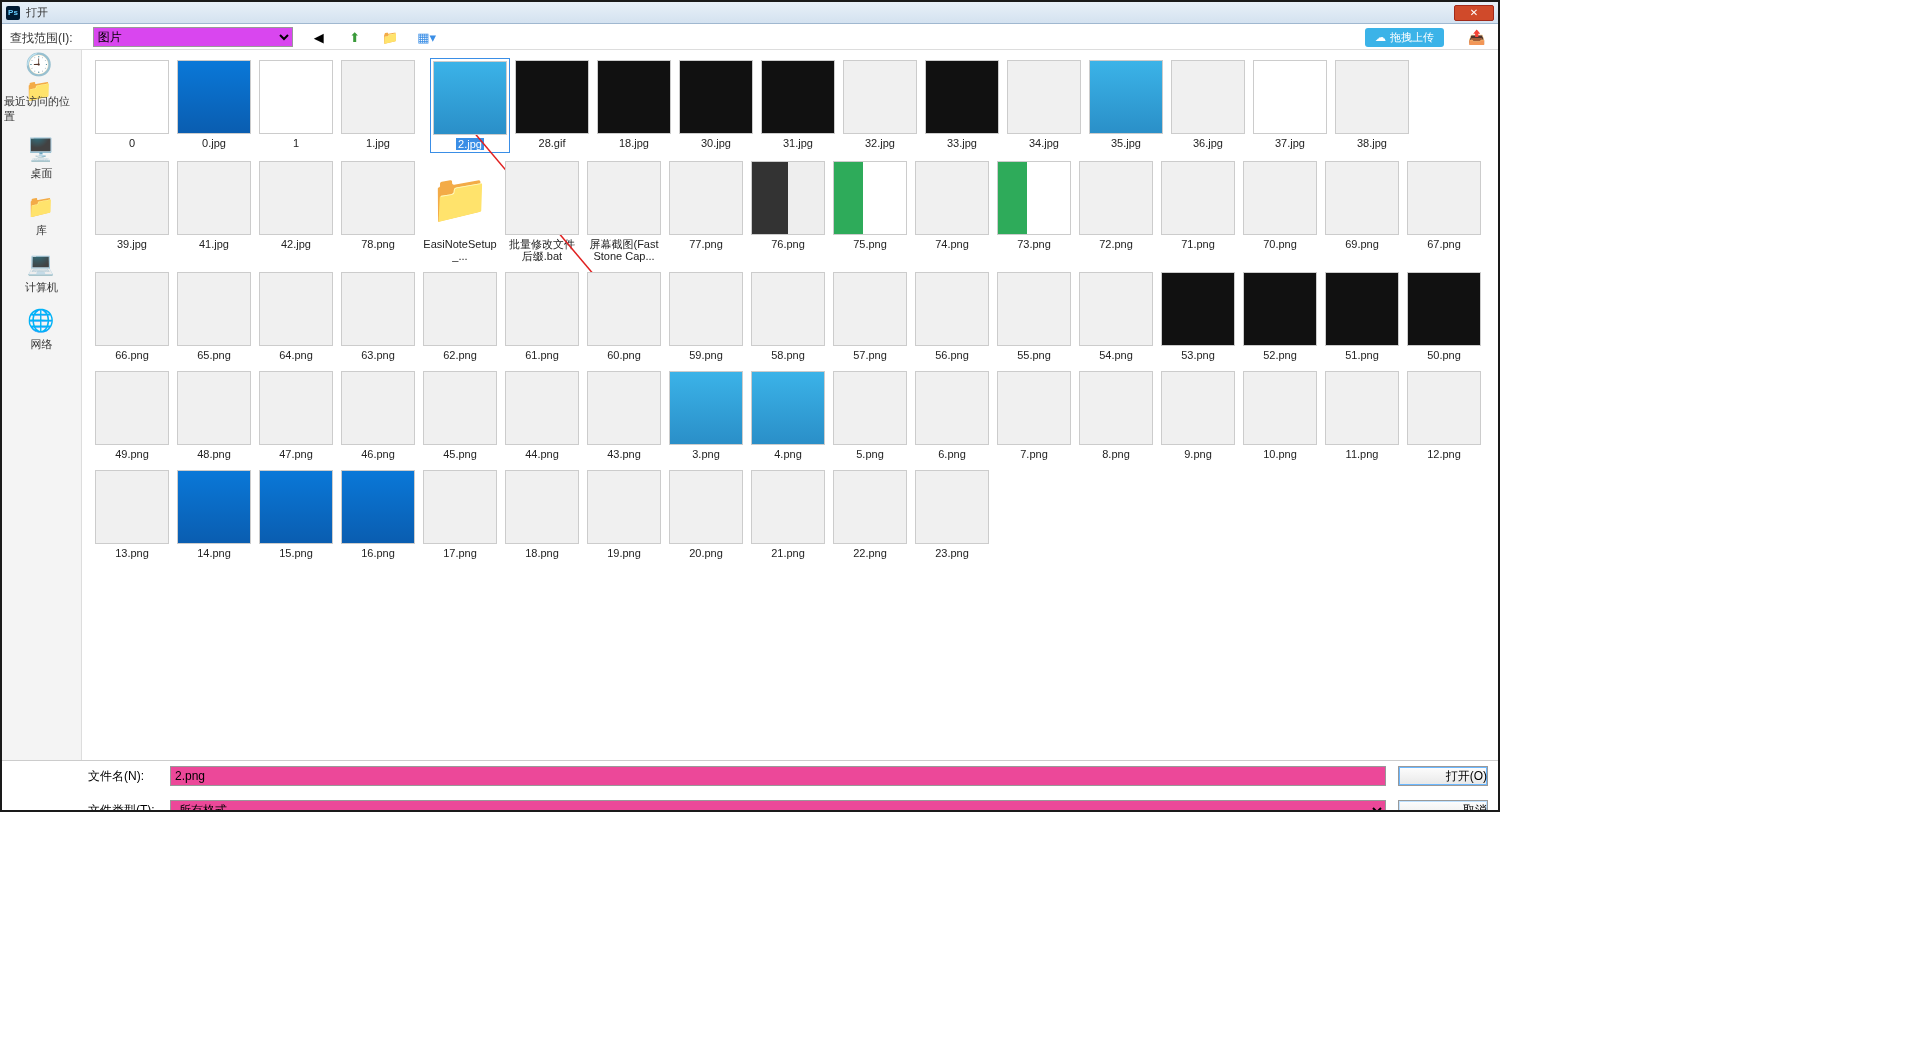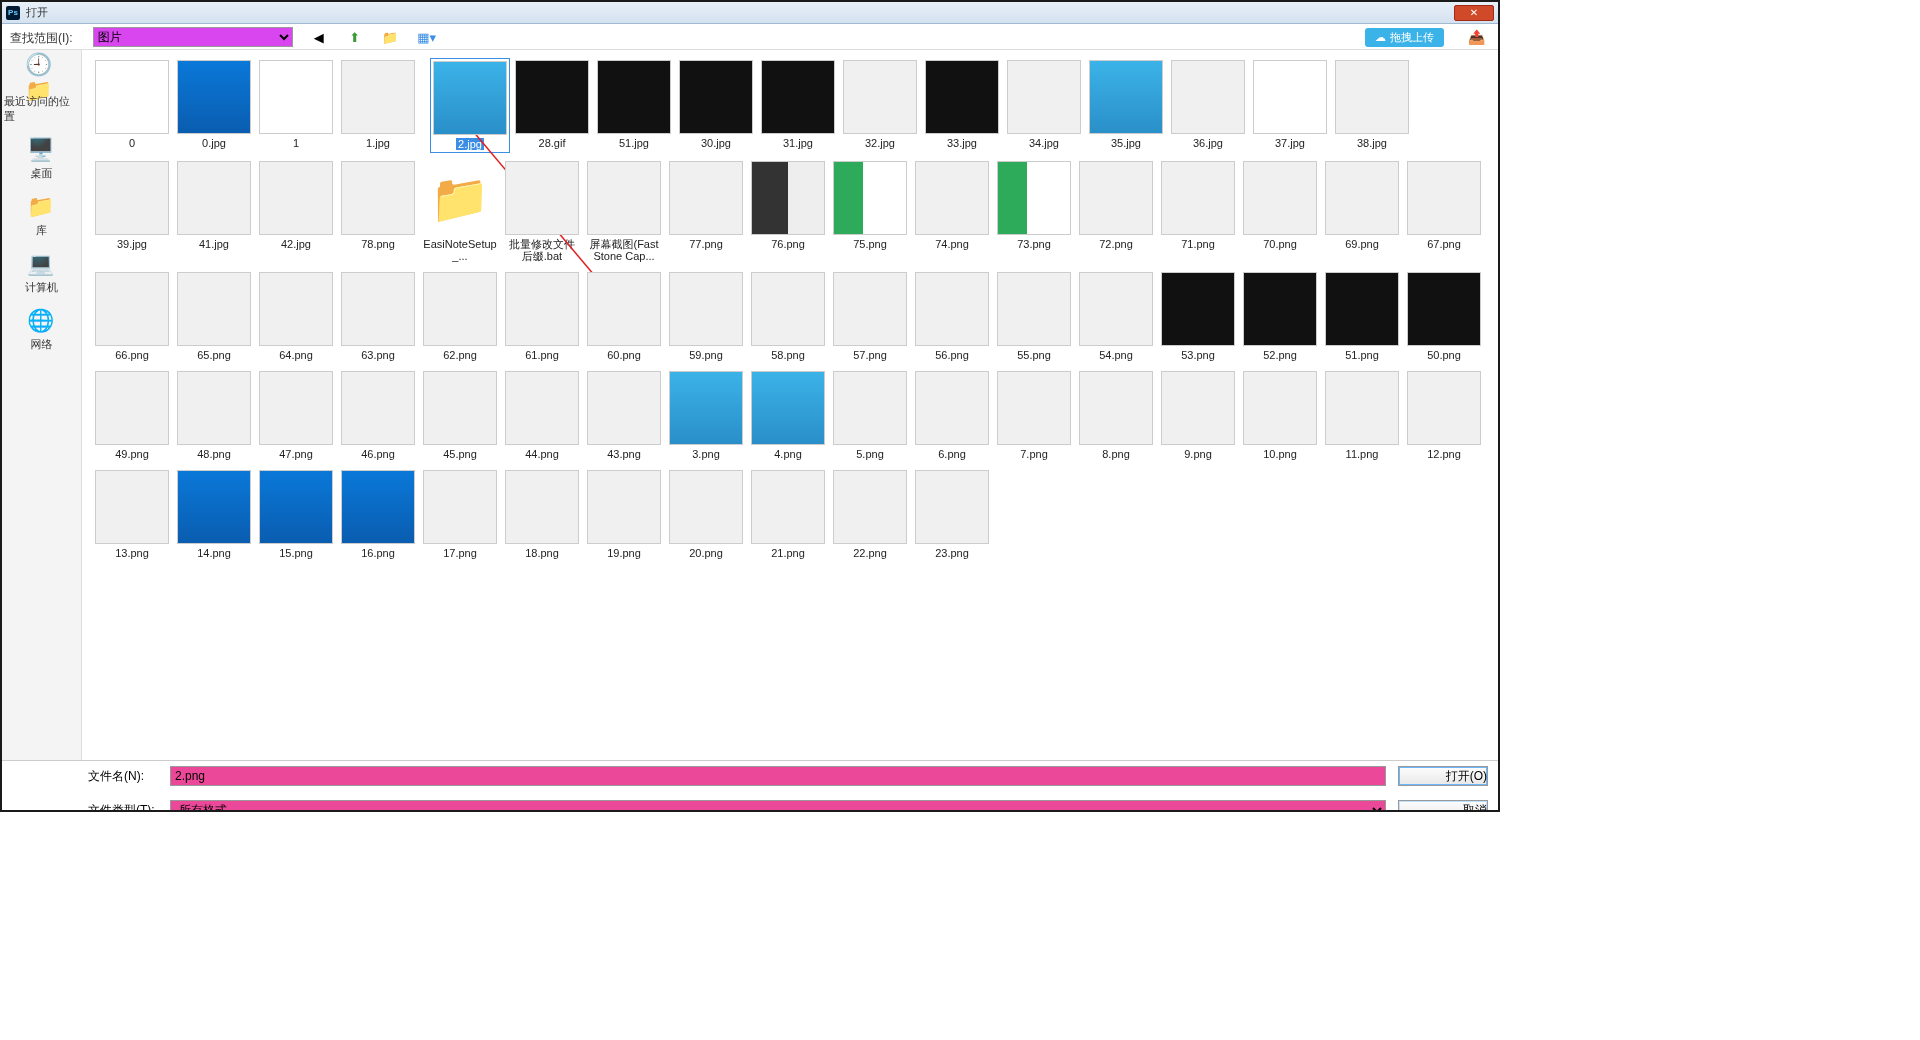--- a/index.html
+++ b/index.html
@@ -126,21 +126,21 @@
       <div class="fileitem selected">
         <div class="thumb th-blue"></div>
         <div class="fname">2.jpg</div>
       </div>
       <div class="fileitem">
         <div class="thumb th-dark"></div>
         <div class="fname">28.gif</div>
       </div>
       <div class="fileitem">
         <div class="thumb th-dark"></div>
-        <div class="fname">51.jpg</div>
+        <div class="fname">18.jpg</div>
       </div>
       <div class="fileitem">
         <div class="thumb th-dark"></div>
         <div class="fname">30.jpg</div>
       </div>
       <div class="fileitem">
         <div class="thumb th-dark"></div>
         <div class="fname">31.jpg</div>
       </div>
       <div class="fileitem">

